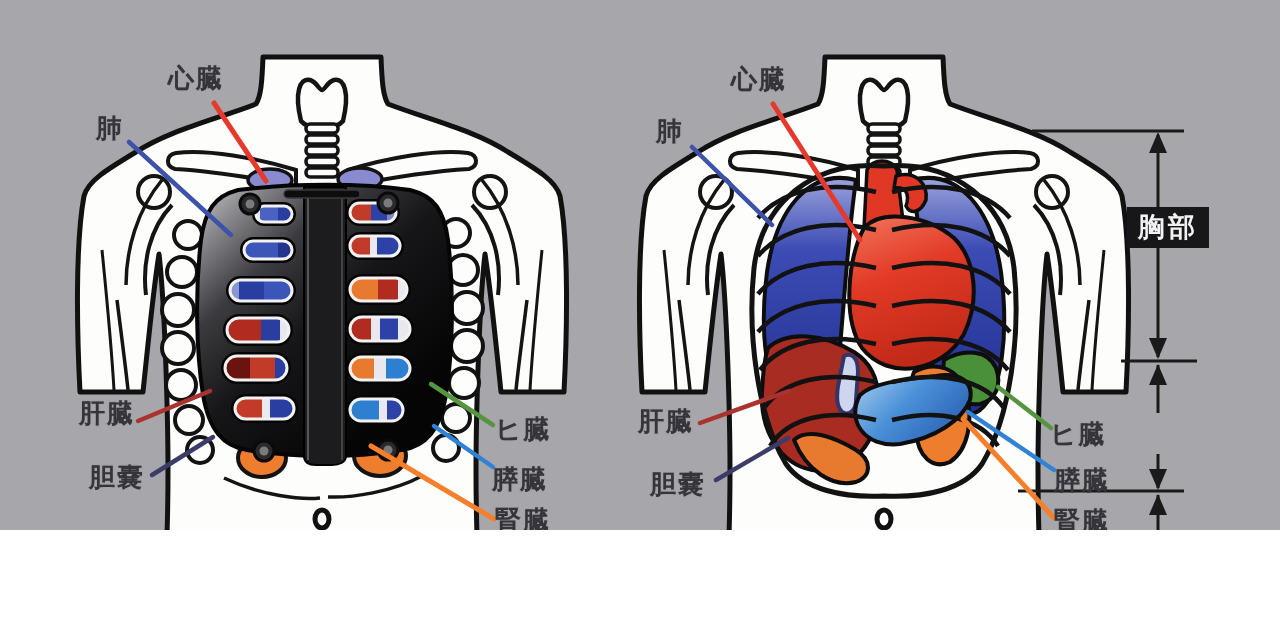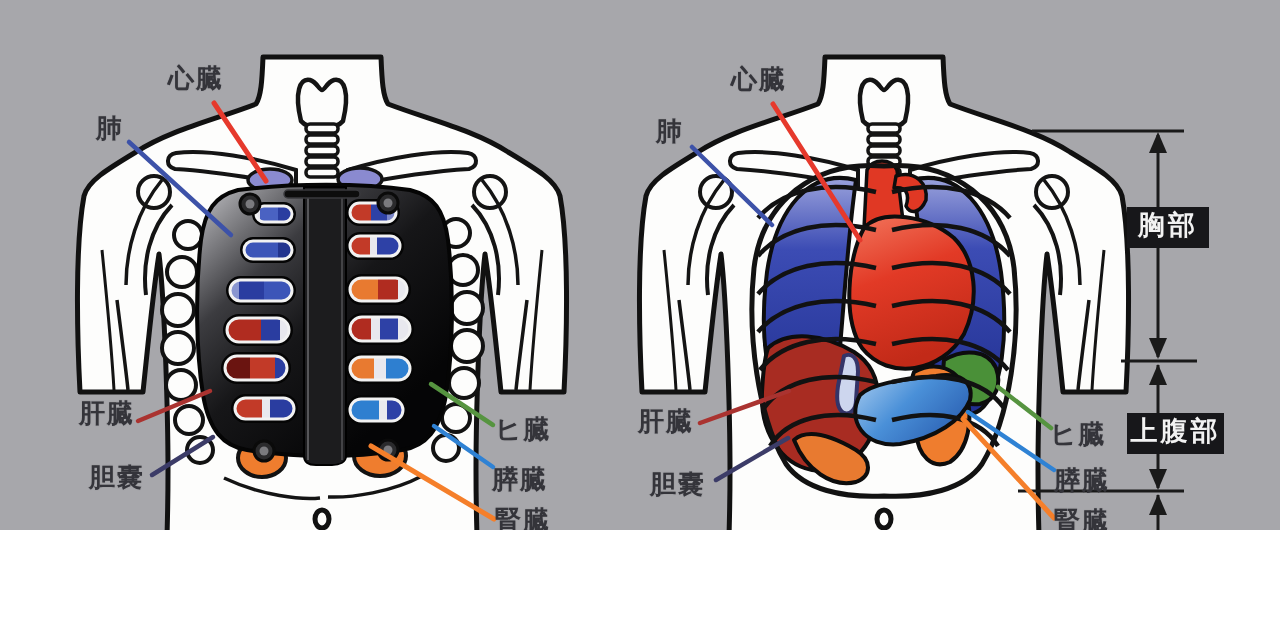--- a/index.html
+++ b/index.html
@@ -10,21 +10,21 @@
   }
   .art{position:absolute;left:0;top:0;}
   .olabel{
     position:absolute;font-size:26px;font-weight:700;color:#34343a;
     letter-spacing:2px;white-space:nowrap;line-height:1;
     text-shadow:0 0 1px rgba(60,60,70,.35);
   }
   .secbox{
     position:absolute;background:#17171a;color:#f2f2f2;
     display:flex;align-items:center;justify-content:center;
-    font-size:27px;font-weight:700;letter-spacing:3px;line-height:1;font-family:Liberation Mono, monospace;
+    font-size:27px;font-weight:700;letter-spacing:3px;line-height:1;
   }
   .logo{position:absolute;left:1130px;top:582px;width:150px;color:#e5435c;margin-left:15px;}
   .logo .young{
     display:block;font-size:33px;font-weight:900;letter-spacing:1px;line-height:1;
     transform:scaleY(1.05) scaleX(0.95);transform-origin:left top;
     text-shadow:0 0 1px rgba(255,255,255,.45);
   }
   .logo .row2{display:flex;align-items:flex-end;justify-content:flex-end;gap:4px;margin-top:-3px;padding-right:6px;}
   .logo .kana{font-size:9px;font-weight:700;letter-spacing:0;}
   .logo .machine{font-size:20px;font-weight:900;font-style:italic;letter-spacing:0;line-height:1;}
@@ -351,21 +351,20 @@
 
 <div class="olabel" style="left:731px;top:66px">心臓</div>
 <div class="olabel" style="left:656px;top:118px">肺</div>
 <div class="olabel" style="left:638px;top:408px">肝臓</div>
 <div class="olabel" style="left:650px;top:471px">胆嚢</div>
 <div class="olabel" style="left:1050px;top:421px">ヒ臓</div>
 <div class="olabel" style="left:1054px;top:467px">膵臓</div>
 <div class="olabel" style="left:1054px;top:508px">腎臓</div>
 
 <div class="secbox" style="left:1127px;top:207px;width:82px;height:41px">胸部</div>
-<div class="secbox" style="left:1127px;top:413px;width:97px;height:41px">上腹部</div>
 
 <div class="logo">
   <span class="young">YOUNG</span>
   <span class="row2">
     <span class="kana">ヤングマシン</span>
     <span class="machine">MACHINE</span>
   </span>
 </div>
 
 </div>

